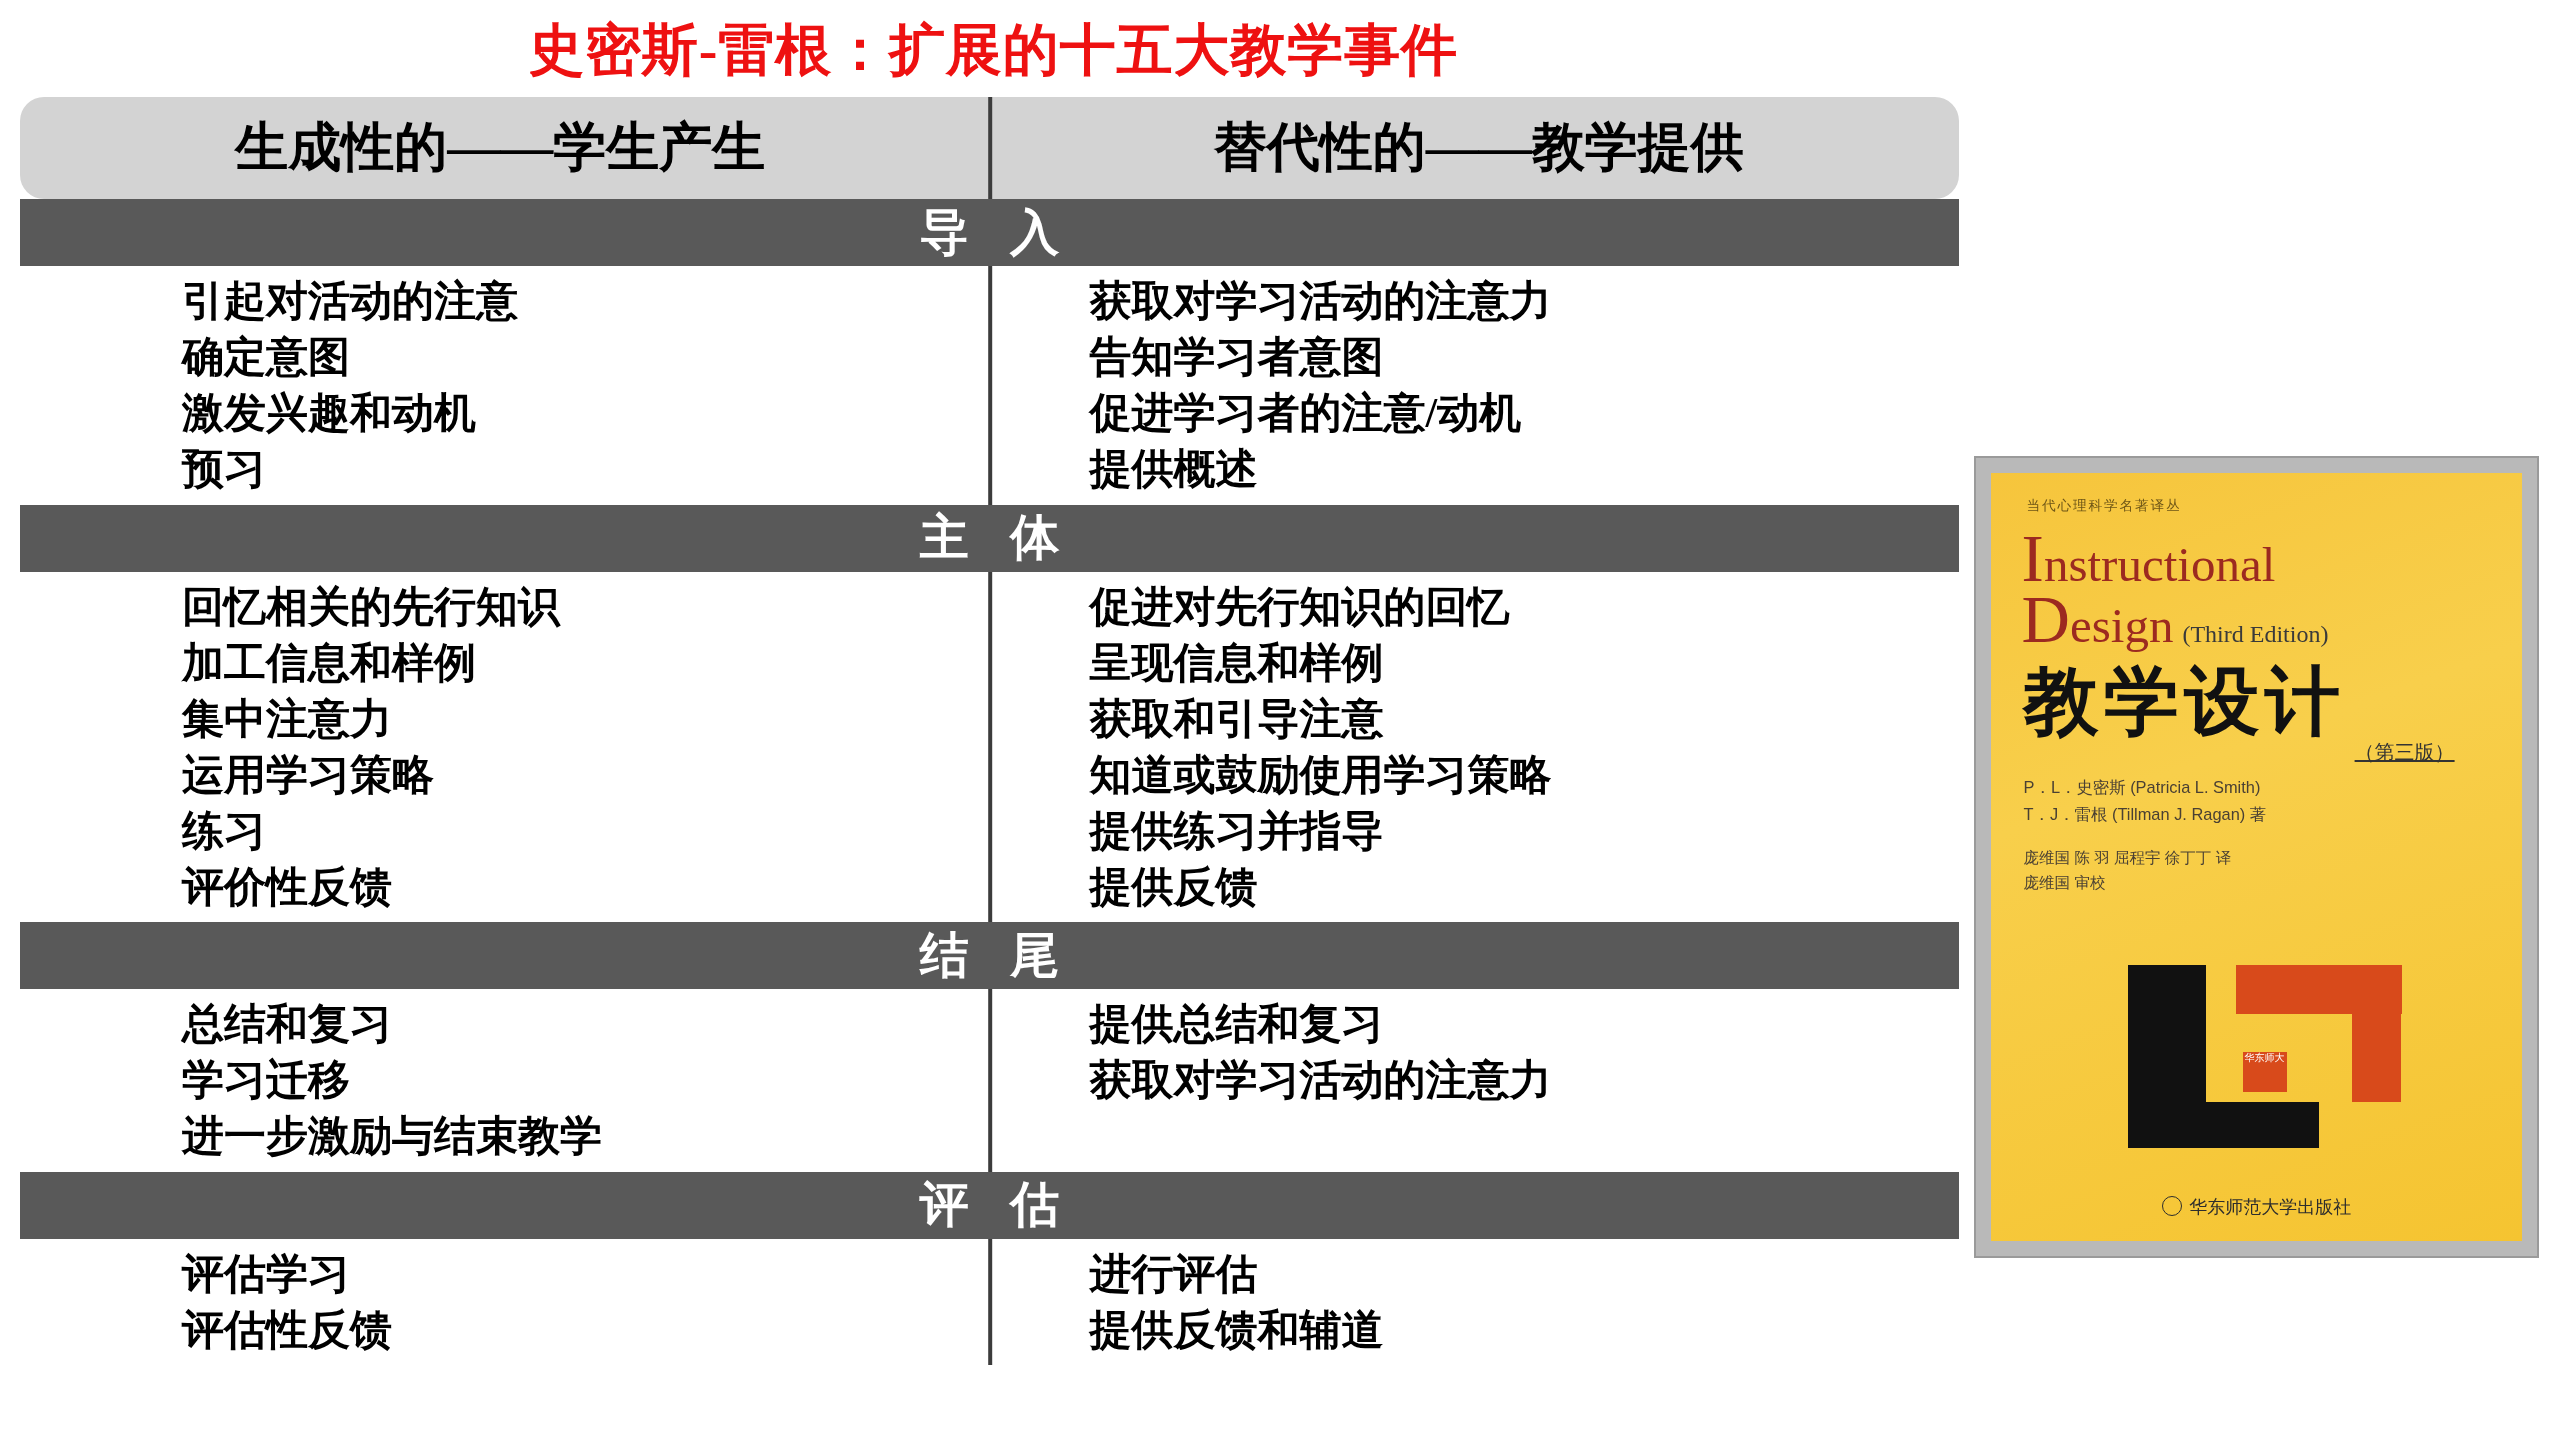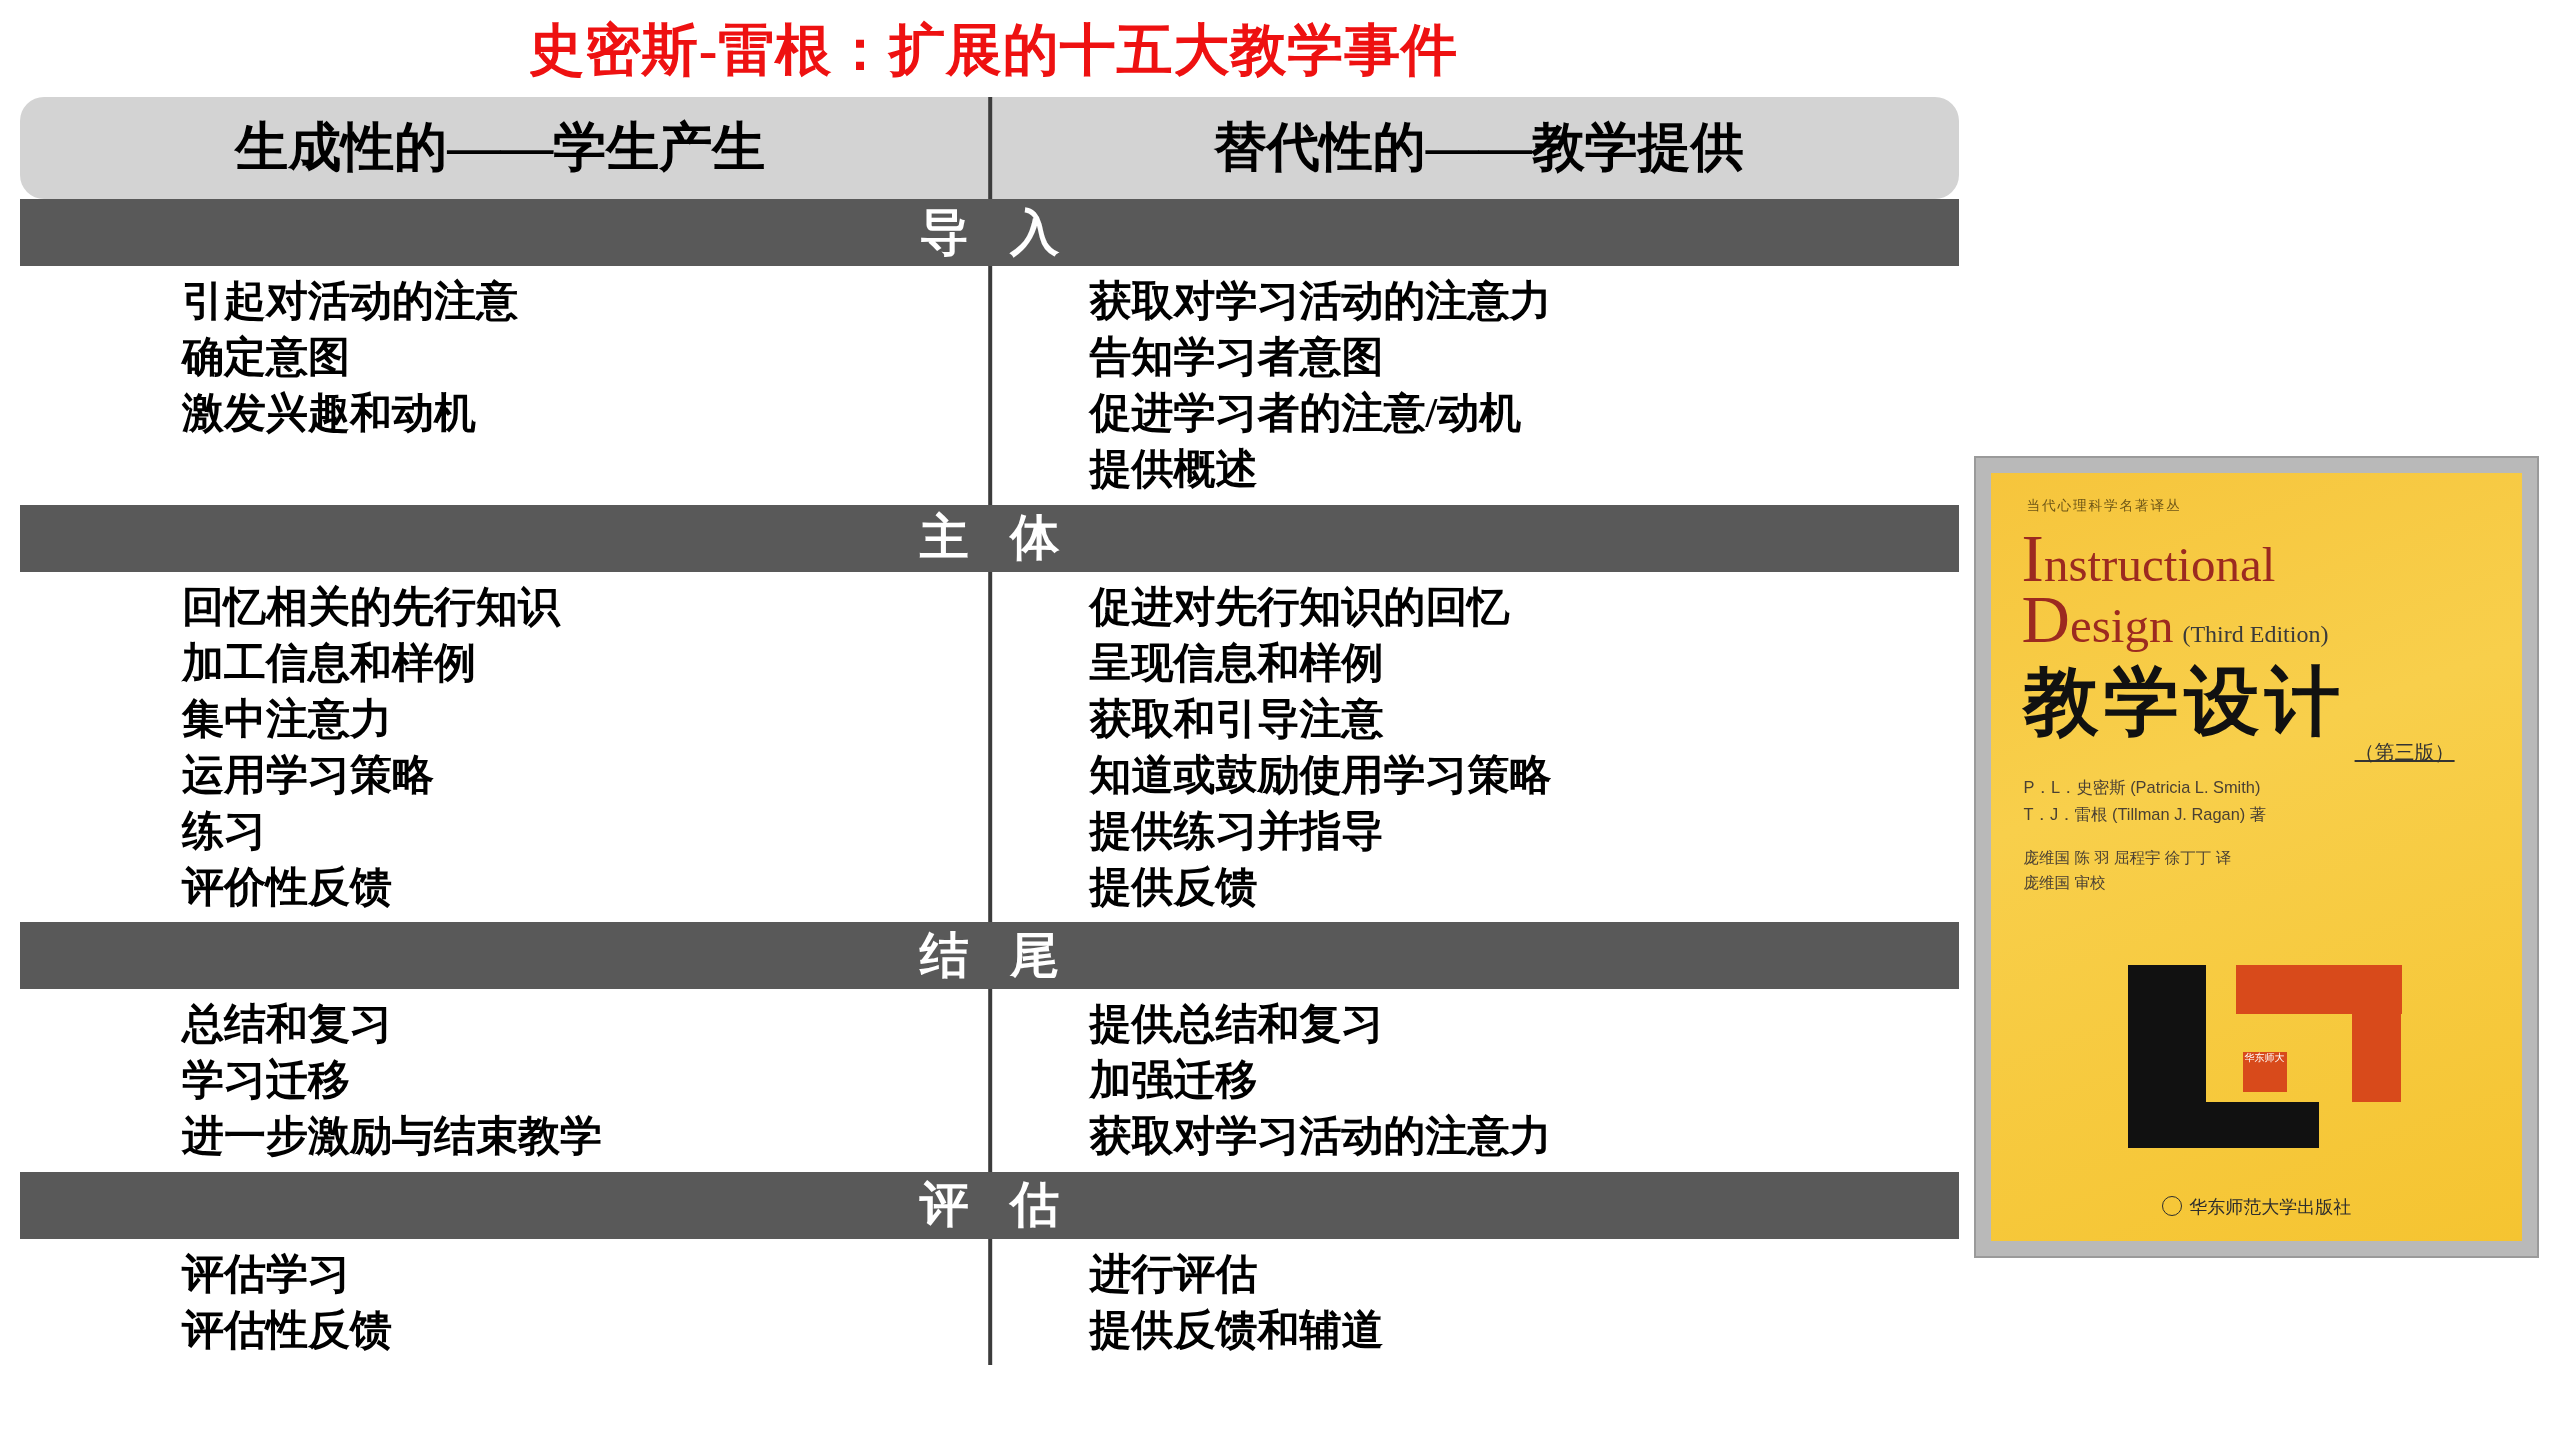--- a/index.html
+++ b/index.html
@@ -295,20 +295,21 @@
     <div class="header-cell right">替代性的——教学提供</div>
   </div>
 
   <div class="section-band">导 入</div>
   <div class="body-block">
     <div class="divider"></div>
     <div class="body-col left">
       <div class="item">引起对活动的注意</div>
       <div class="item">确定意图</div>
       <div class="item">激发兴趣和动机</div>
+      <div class="item">预习</div>
     </div>
     <div class="body-col right">
       <div class="item">获取对学习活动的注意力</div>
       <div class="item">告知学习者意图</div>
       <div class="item">促进学习者的注意/动机</div>
       <div class="item">提供概述</div>
     </div>
   </div>
 
   <div class="section-band">主 体</div>
@@ -335,21 +336,20 @@
   <div class="section-band">结 尾</div>
   <div class="body-block">
     <div class="divider"></div>
     <div class="body-col left">
       <div class="item">总结和复习</div>
       <div class="item">学习迁移</div>
       <div class="item">进一步激励与结束教学</div>
     </div>
     <div class="body-col right">
       <div class="item">提供总结和复习</div>
-      <div class="item">加强迁移</div>
       <div class="item">获取对学习活动的注意力</div>
     </div>
   </div>
 
   <div class="section-band">评 估</div>
   <div class="body-block">
     <div class="divider"></div>
     <div class="body-col left">
       <div class="item">评估学习</div>
       <div class="item">评估性反馈</div>

